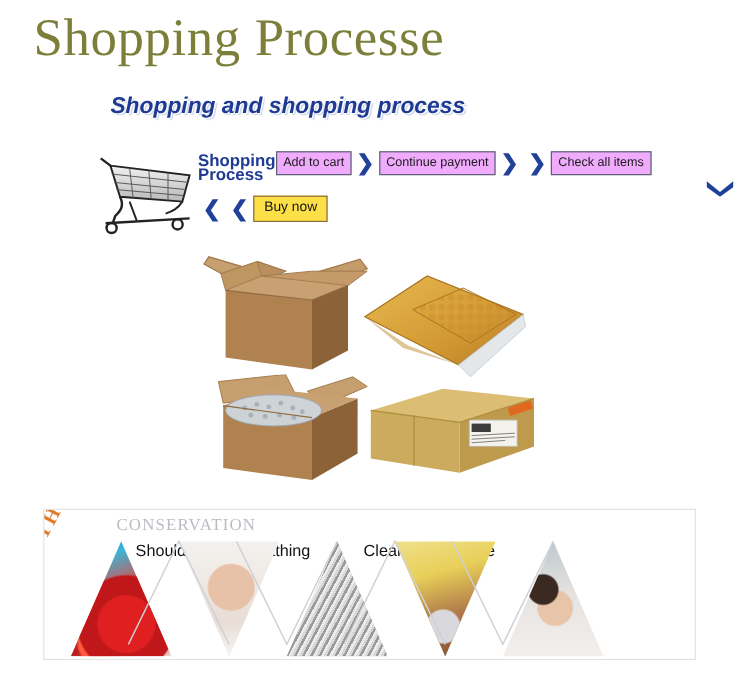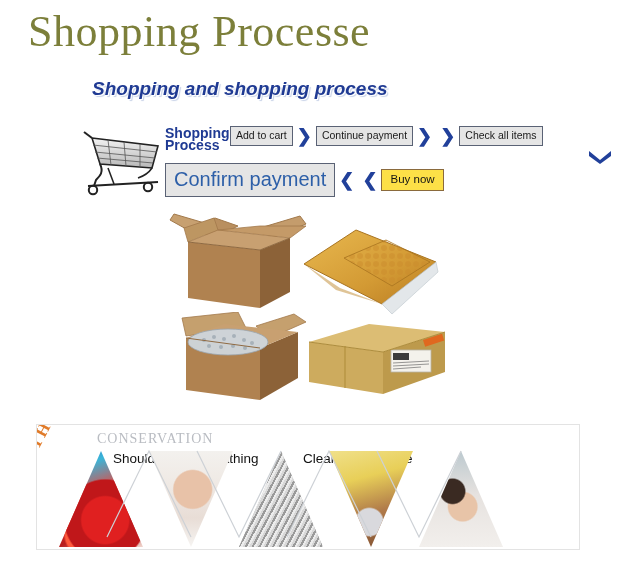--- a/index.html
+++ b/index.html
@@ -42,21 +42,21 @@
     position:absolute; left:95px; top:9px;
     font-size:14px; font-weight:bold; color:#1f3a93;
     line-height:12px; width:66px;
   }
   .flow-row{position:absolute; display:flex; align-items:center;}
   #flow-row-top{ left:160px; top:8px; }
   #flow-row-bottom{ left:95px; top:45px; }
 
   .flow-box{
     border:1.4px solid #5a6275;
-    background:#e5e5e5;
+    background:#f0abfc;
     color:#1a1a1a;
     font-size:10.5px;
     padding:2px 5px 3px 5px;
     white-space:nowrap;
     line-height:13px;
   }
   .flow-box.big{
     font-size:20px;
     color:#2d5fa8;
     padding:2px 8px 4px 8px;
@@ -205,21 +205,20 @@
     <div class="flow-box">Check all items</div>
   </div>
 
   <div id="down-arrow">
     <svg viewBox="0 0 28 16" width="28" height="16" aria-hidden="true">
       <path d="M3,3 L14,12 L25,3 L25,8 L14,16 L3,8 Z" fill="#21409a"></path>
     </svg>
   </div>
 
   <div class="flow-row" id="flow-row-bottom">
-    <div class="flow-box big">Confirm payment</div>
     <span class="chev">❮</span>
     <span class="chev">❮</span>
     <div class="flow-box buy">Buy now</div>
   </div>
 </div>
 
 <div id="packaging">
 
   <div class="pack-item" style="left:10px;top:0;">
     <svg width="150" height="100" viewBox="0 0 150 100" aria-hidden="true">

